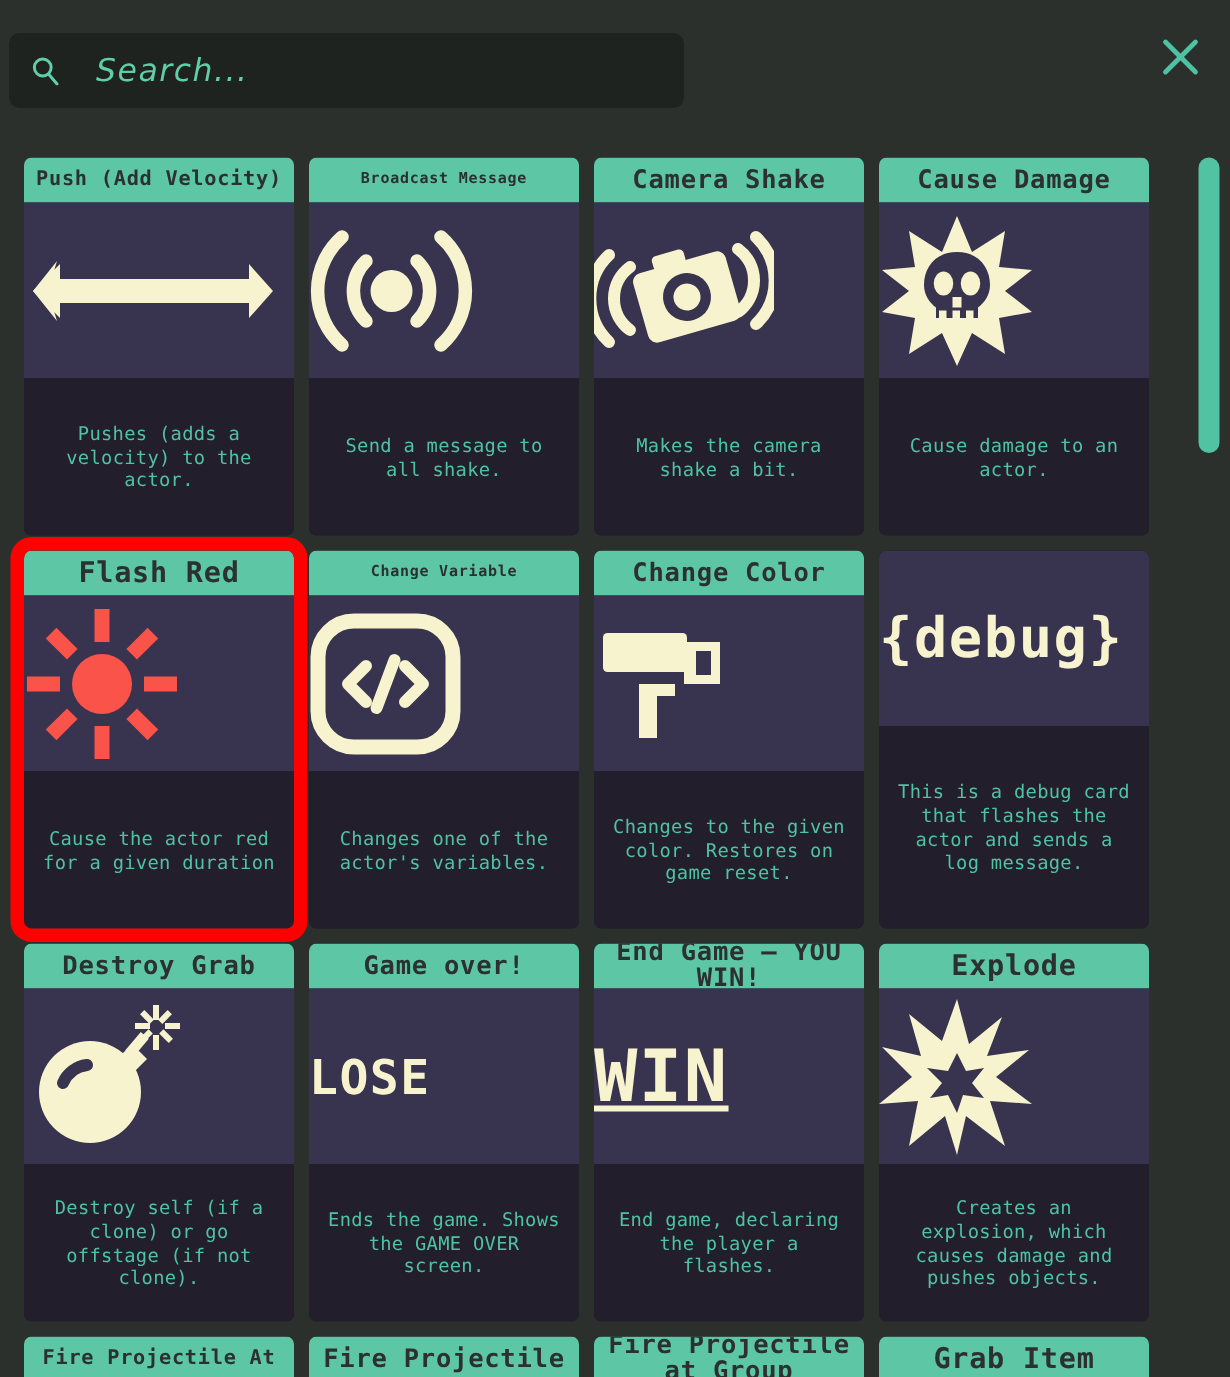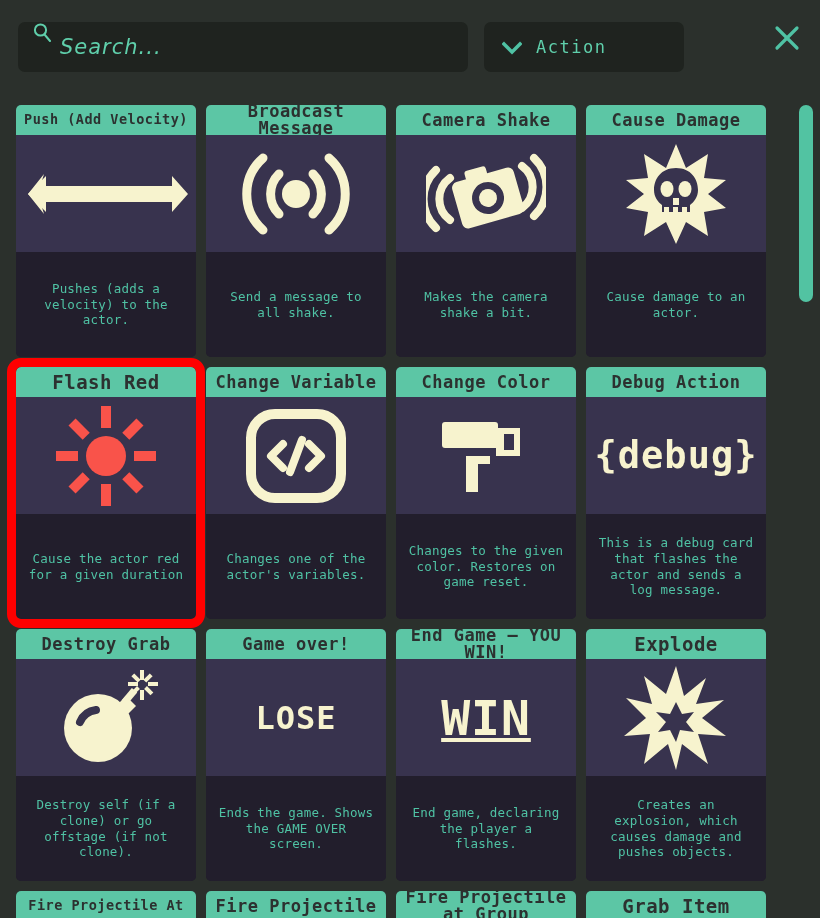--- a/index.html
+++ b/index.html
@@ -7,23 +7,23 @@
     width: 820px; height: 918px;
     background: #2b302c;
     font-family: "DejaVu Sans Mono", "Liberation Mono", monospace;
     overflow: hidden;
   }
   #app { position: relative; width: 820px; height: 918px; overflow: hidden; }
 
   
   .header { position: absolute; left: 0; top: 0; width: 820px; height: 92px; }
   .search-box {
-    position: absolute; left: 18px; top: 22px; width: 450px; height: 50px;
+    position: absolute; left: 6px; top: 22px; width: 450px; height: 50px;
     background: #1f231f; border-radius: 7px;
-    display: flex; padding-left: 14px; gap: 8px;
+    display: flex; align-items: center; padding-left: 14px; gap: 24px;
   }
   .search-icon { width: 20px; height: 20px; flex: none; }
   .search-input {
     background: transparent; border: none; outline: none;
     color: #5fcfab; font-family: "DejaVu Sans", "Liberation Sans", sans-serif;
     font-style: italic; font-size: 21px; letter-spacing: 1px; width: 380px;
   }
   .search-input::placeholder { color: #5fcfab; opacity: 1; font-style: italic; }
 
   .action-dd {
@@ -58,27 +58,27 @@
 
   .card-title {
     background: #5cc6a5; color: #2c3130; height: 30px; flex: none;
     display: flex; align-items: center; justify-content: center;
     font-weight: bold; letter-spacing: 0.5px; text-align: center;
     font-family: "DejaVu Sans Mono", "Liberation Mono", monospace;
     padding: 0 3px; line-height: 1;
   }
   .t-xl  { font-size: 19px; }
   .t-lg  { font-size: 17px; }
-  .t-md  { font-size: 17px; text-align: center; }
+  .t-md  { font-size: 10px; text-align: center; }
   .t-sm  { font-size: 13.5px; }
   .t-xs  { font-size: 17px; }
 
   .card-art {
     background: #38334e; height: 117px; flex: none;
-    display: flex; align-items: center; justify-content: center;
+    display: flex; align-items: center; 
   }
   .card-art svg { display: block; }
   .art-text {
     color: #f7f3ce; font-family: "DejaVu Sans Mono", "Liberation Mono", monospace;
     font-weight: bold; letter-spacing: 1px;
   }
 
   .card-desc {
     flex: 1; background: #221e2c; color: #4fc2a4;
     display: flex; align-items: center; justify-content: center;
@@ -107,28 +107,20 @@
     <div class="search-box">
       <span class="search-icon">
         <svg width="20" height="20" viewBox="0 0 20 20">
           <circle cx="8.5" cy="8" r="5.6" fill="none" stroke="#5fcfab" stroke-width="2"></circle>
           <line x1="12.5" y1="12.5" x2="18" y2="19" stroke="#5fcfab" stroke-width="2" stroke-linecap="round"></line>
         </svg>
       </span>
       <input class="search-input" type="text" placeholder="Search..." value="" style="">
     </div>
 
-    <div class="action-dd">
-      <span class="chev">
-        <svg width="20" height="14" viewBox="0 0 20 14">
-          <polyline points="2,3 10,11 18,3" fill="none" stroke="#4fc2a4" stroke-width="3.4" stroke-linecap="square"></polyline>
-        </svg>
-      </span>
-      <span class="action-label">Action</span>
-    </div>
 
     <div class="close-btn">
       <span>
         <svg width="32" height="32" viewBox="0 0 32 32">
           <line x1="6" y1="6" x2="26" y2="26" stroke="#4fc2a4" stroke-width="3.2" stroke-linecap="round"></line>
           <line x1="26" y1="6" x2="6" y2="26" stroke="#4fc2a4" stroke-width="3.2" stroke-linecap="round"></line>
         </svg>
       </span>
     </div>
   </div>
@@ -258,21 +250,20 @@
       <rect x="6" y="10" width="56" height="26" rx="3"></rect>
       <path d="M62 16 h22 v28 h-30 v8 h-12 v28 h-12 v-36 h30 v-8 h-6 v-6 h8 z"></path>
                 </g>
       <rect x="68" y="22" width="10" height="16" fill="#38334e"></rect>
               </svg>
             </span>
           </div>
           <div class="card-desc">Changes to the given color. Restores on game reset.</div>
         </div>
         <div class="card">
-          <div class="card-title t-lg">Debug Action</div>
           <div class="card-art">
             <span class="art-text" style="font-size:37px;">{debug}</span>
           </div>
           <div class="card-desc">This is a debug card that flashes the actor and sends a log message.</div>
         </div>
         <div class="card">
           <div class="card-title t-lg">Destroy Grab</div>
           <div class="card-art">
             <span>
               <svg width="104" height="96" viewBox="0 0 104 96">

